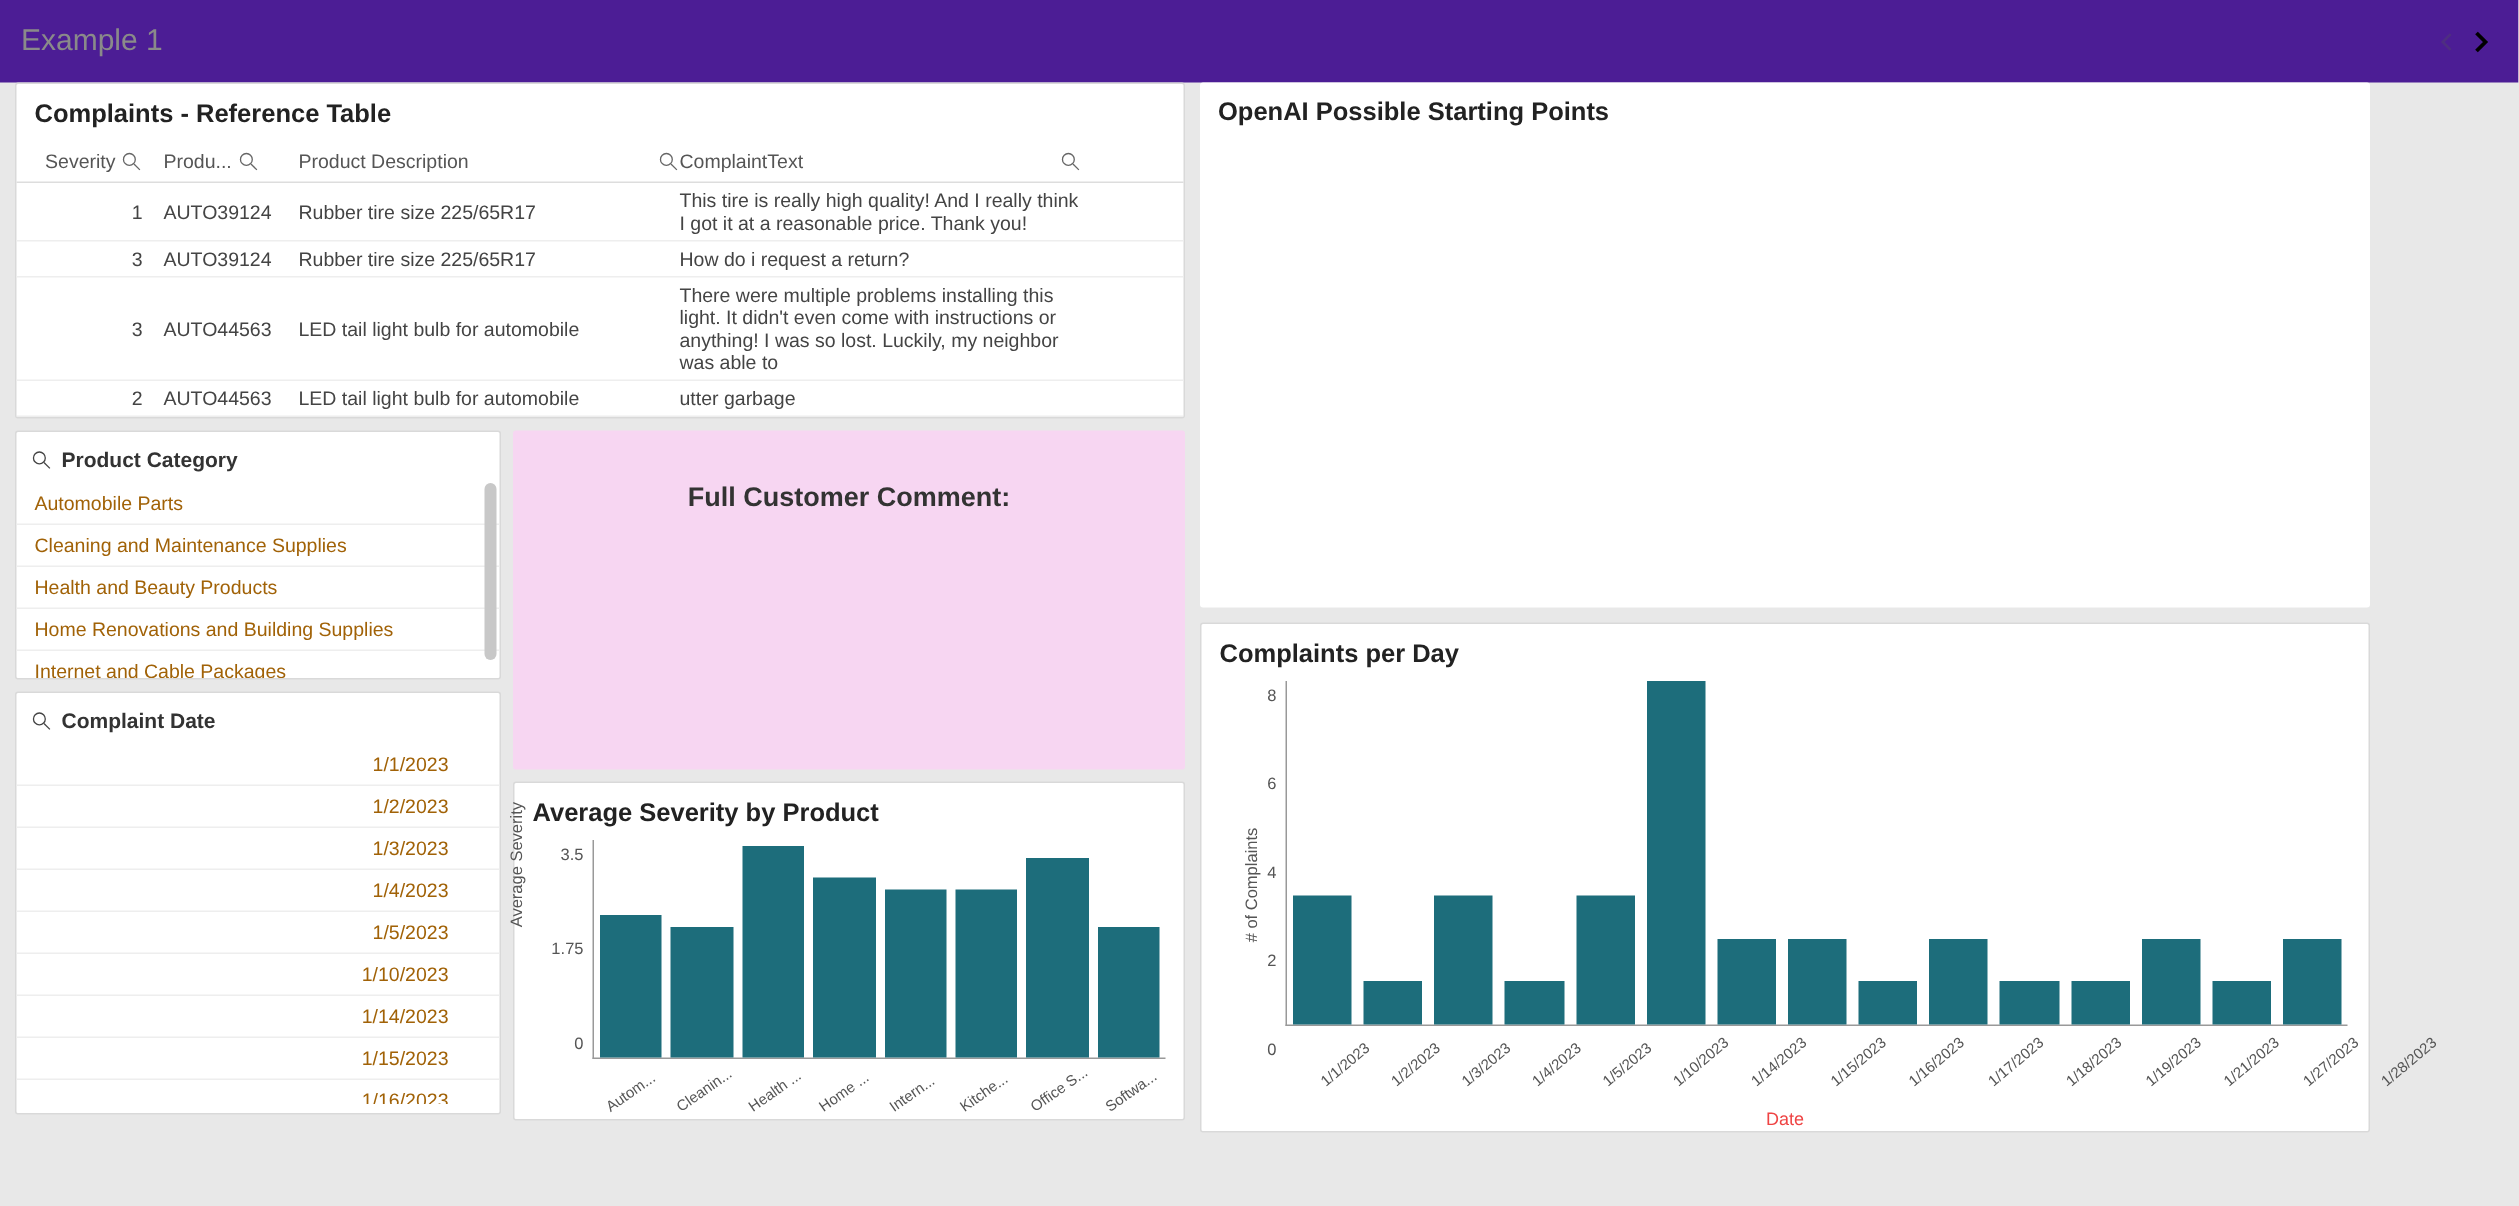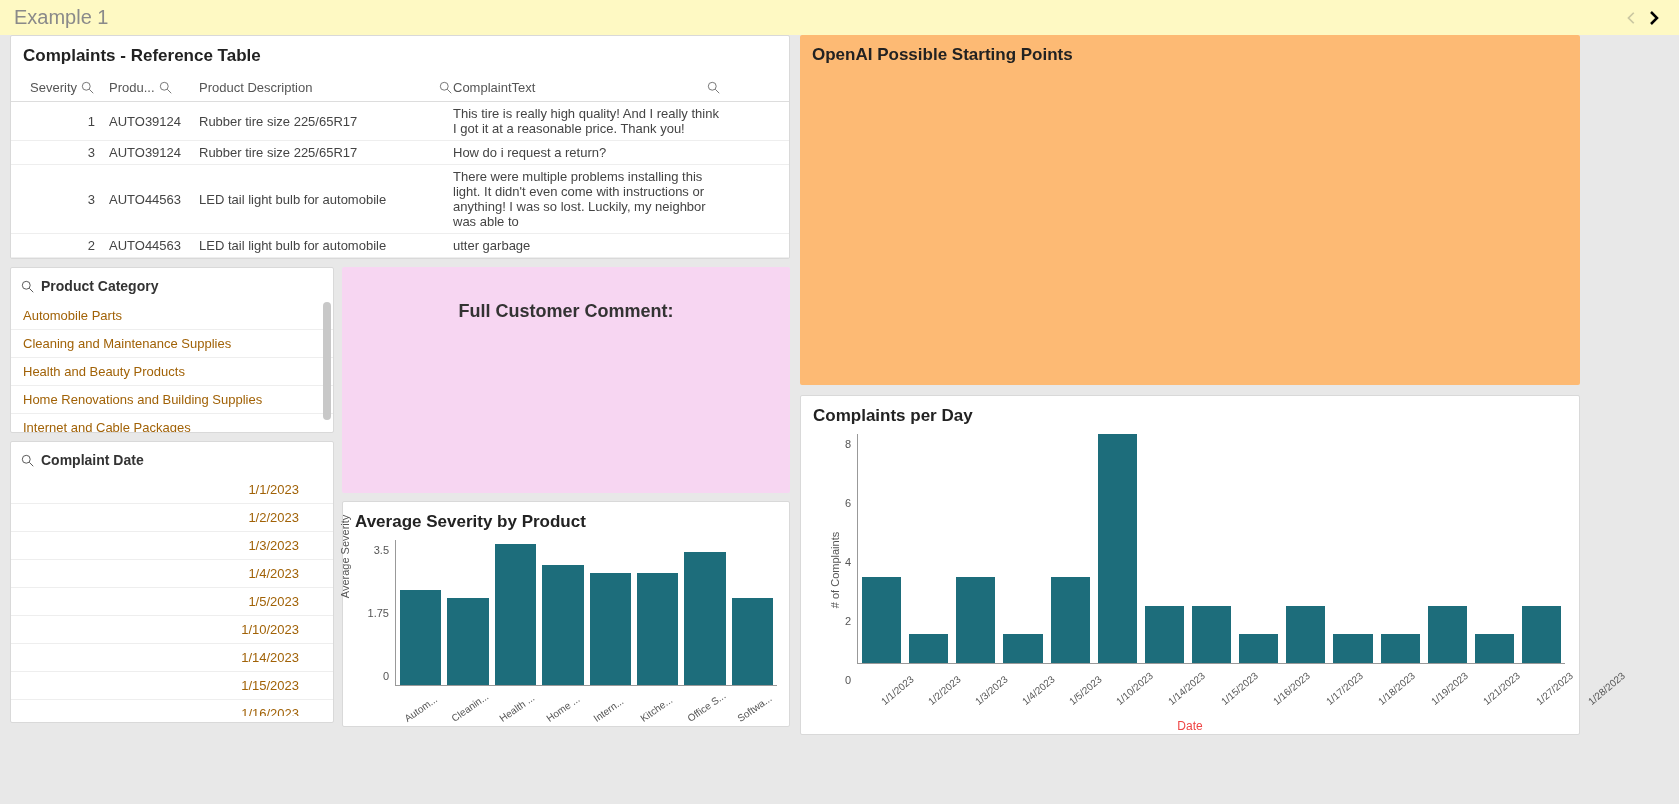--- a/index.html
+++ b/index.html
@@ -1,17 +1,17 @@
 <!DOCTYPE html>
 <html><head>
 <meta charset="utf-8">
 <style>
 *{box-sizing:border-box;margin:0;padding:0;font-family:"Segoe UI",Arial,sans-serif}
 body{background:#e8e8e8;width:1679px;height:804px;overflow:hidden;color:#333}
-.topbar{height:35px;display:flex;align-items:center;padding:0 14px;background:#fef9c3}
+.topbar{height:55px;display:flex;align-items:center;padding:0 14px;background:#4c1d95}
 .topbar h1{font-size:20px;color:#8a8a8a;font-weight:400;flex:1}
 .nav-arrow{width:22px;height:22px;display:flex;align-items:center;justify-content:center;cursor:pointer}
 .main{display:grid;grid-template-columns:780px 780px;gap:10px;padding:0 10px 10px 10px}
 .card{background:#fff;border:1px solid #d9d9d9;border-radius:2px}
 .card-title{font-size:17px;font-weight:700;padding:10px 12px 8px;color:#222}
 .left-col{display:flex;flex-direction:column;gap:8px}
 .ref-table .thead{display:flex;border-bottom:1px solid #ddd;padding:6px 0;font-size:13px;color:#555}
 .ref-table .col{display:flex;align-items:center;gap:4px;padding:0 0}
 .ref-table .c-sev{width:98px}
 .ref-table .c-pid{width:90px}
@@ -33,21 +33,21 @@
 .pink-card h2{font-size:18px;font-weight:700;color:#333}
 .sev-chart{height:226px}
 .chart-body{padding:0 12px 8px 12px;height:170px;display:flex}
 .y-axis{width:40px;display:flex;flex-direction:column;justify-content:space-between;align-items:flex-end;padding:4px 6px 20px 0;font-size:11px;color:#555}
 .bars-wrap{flex:1;display:flex;align-items:flex-end;gap:6px;border-left:1px solid #999;border-bottom:1px solid #999;padding:0 4px;height:146px;position:relative}
 .bar{flex:1;background:#1d6d7b}
 .x-labels{display:flex;margin-left:40px;padding:0 16px;gap:6px}
 .x-labels span{flex:1;font-size:10px;color:#555;transform:rotate(-35deg);transform-origin:top left;white-space:nowrap;padding-top:6px}
 .ylab{position:absolute;left:2px;top:50%;transform:rotate(-90deg) translateX(50%);transform-origin:left;font-size:11px;color:#555}
 .right-col{display:flex;flex-direction:column;gap:10px}
-.yellow-card{background:#fdba74;border:none;height:350px}
+.yellow-card{background:#ffffff;border:none;height:350px}
 .yellow-card .card-title{color:#222}
 .day-chart{height:340px}
 .day-body{padding:0 14px 8px 30px;height:260px;display:flex;position:relative}
 .day-body .y-axis{width:26px;padding-bottom:0}
 .day-bars{flex:1;display:flex;align-items:flex-end;gap:8px;border-left:1px solid #999;border-bottom:1px solid #999;padding:0 4px;height:230px}
 .day-bars .bar{flex:1}
 .day-xlabels{display:flex;margin-left:56px;padding:0 18px;gap:8px}
 .day-xlabels span{flex:1;font-size:10px;color:#555;transform:rotate(-40deg);transform-origin:top left;white-space:nowrap;padding-top:6px}
 .day-xlab-title{text-align:center;font-size:12px;color:#ef4444;margin-top:8px}
 .day-ylab{position:absolute;left:-4px;top:50%;transform:rotate(-90deg);transform-origin:center;font-size:11px;color:#555}

